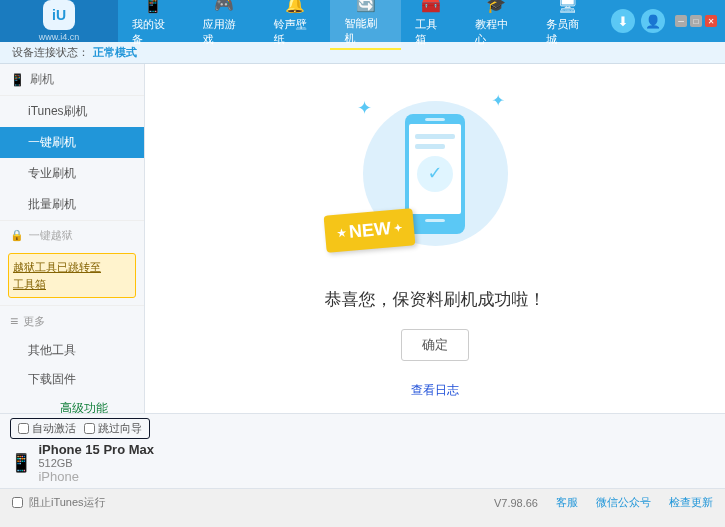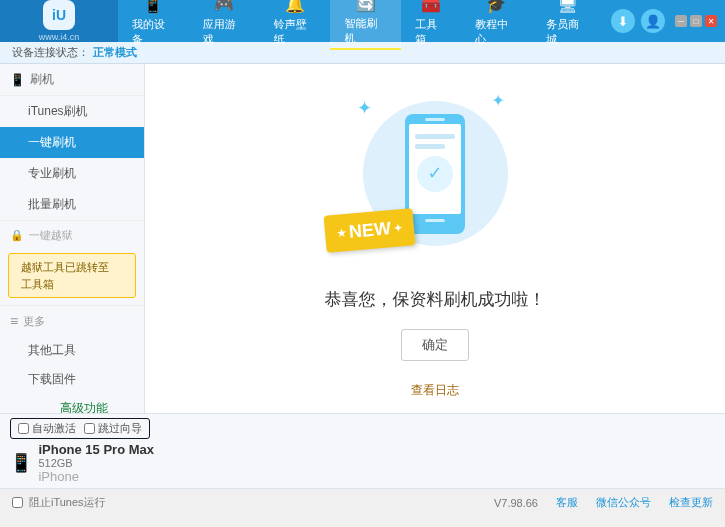--- a/index.html
+++ b/index.html
@@ -91,21 +91,21 @@
     </div>
     <div style="padding:7px 12px 7px 28px; font-size:12px; color:#555; cursor:pointer;">
       <span>批量刷机</span>
     </div>
 
     <div style="display:flex; align-items:center; padding:7px 10px; font-size:11px; color:#aaa; border-top:1px solid #eee;">
       <span style="margin-right:5px;">🔒</span>
       <span>一键越狱</span>
     </div>
 
-    <div style="background:#fff3cd; border:1px solid #ffc107; margin:3px 8px; padding:5px 12px; font-size:11px; color:#856404; border-radius:3px; line-height:1.5;">
+    <div style="background:#fff3cd; border:1px solid #ffc107; margin:3px 8px; padding:5px 4px; font-size:11px; color:#856404; border-radius:3px; line-height:1.5;text-decoration:underline;">
       <span>越狱工具已跳转至<br>工具箱</span>
     </div>
 
     <div style="display:flex; align-items:center; padding:7px 10px; font-size:11px; color:#999; border-top:1px solid #eee; margin-top:4px;">
       <span style="margin-right:5px; font-size:14px;">≡</span>
       <span>更多</span>
     </div>
     <div style="padding:6px 12px 6px 28px; font-size:12px; color:#555; cursor:pointer;">
       <span>其他工具</span>
     </div>
@@ -145,21 +145,21 @@
         <span style="font-size:10px;">★</span>
         <span>NEW</span>
         <span style="font-size:10px;">✦</span>
       </div>
     </div>
 
     <div style="font-size:17px; color:#333; margin:19px 0 18px;">恭喜您，保资料刷机成功啦！</div>
 
     <button style="background:white; border:1px solid #ccc; color:#555; padding:6px 20px; font-size:13px; cursor:pointer; border-radius:3px; font-family:inherit;">确定</button>
 
-    <div style="color:#a16207; font-size:12px; cursor:pointer; margin-top:21px;">查看日志</div>
+    <div style="color:#1d4ed8; font-size:12px; cursor:pointer; margin-top:21px;">查看日志</div>
   </div>
 </div>
 
 <div style="background:#f5f7fa; border-top:1px solid #dde3ea; padding:4px 10px;">
 
   <div style="display:flex; align-items:center; gap:4px; margin-bottom:3px;">
     <div style="display:inline-flex; align-items:center; gap:8px; border:1px solid #0f172a; border-radius:3px; padding:2px 7px;">
       <label style="display:flex; align-items:center; gap:3px; font-size:11px; color:#555; cursor:pointer;">
         <input type="checkbox" style="width: 11px; height: 11px;">
         <span>自动激活</span>

